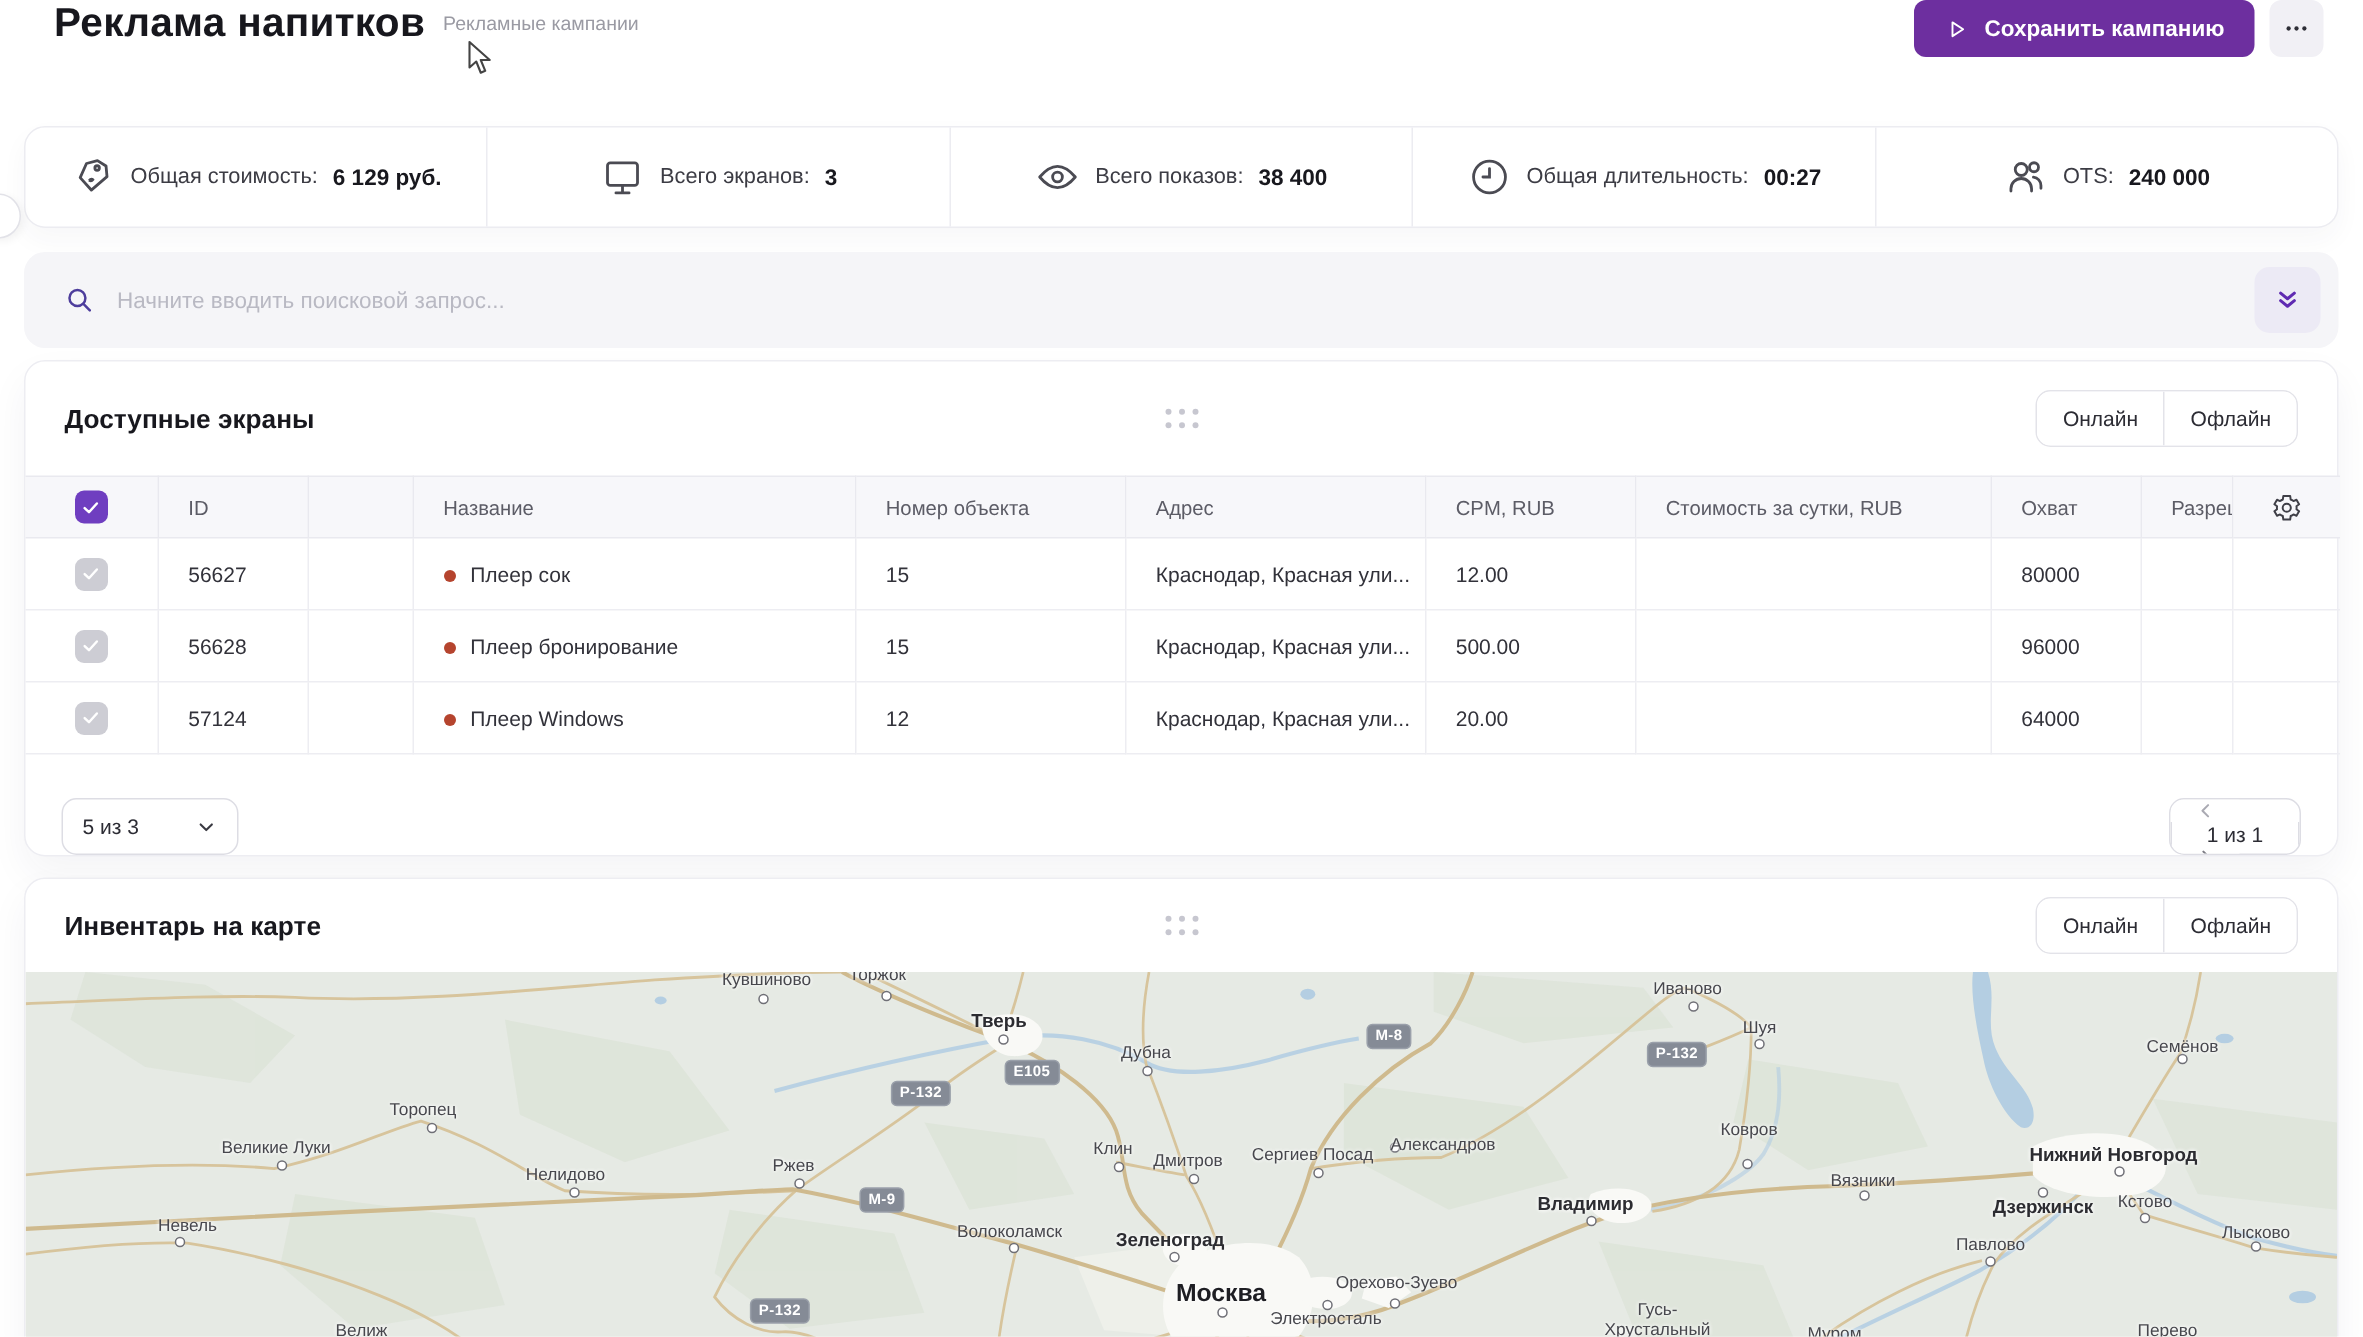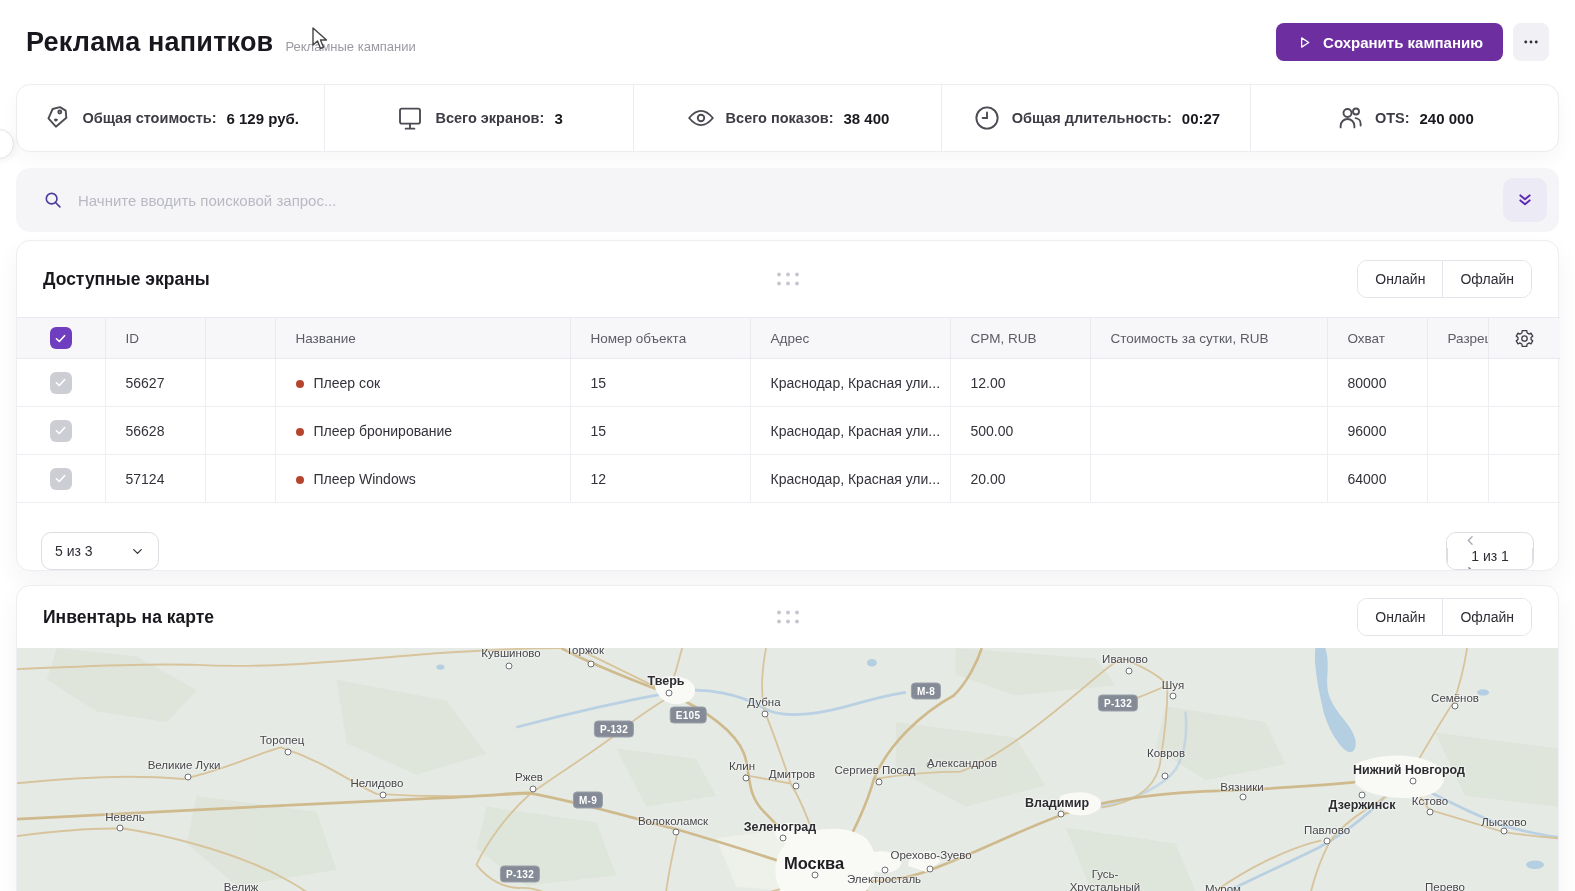--- a/index.html
+++ b/index.html
@@ -1,40 +1,40 @@
 <!DOCTYPE html>
 <html style="--accent: #6d2f9f; --checkbox: #6f3ec0; --row-dot: #b5442e; --search-icon: #4d3d9c;"><head>
 <meta charset="utf-8">
 <style>
   * { box-sizing: border-box; margin: 0; padding: 0; }
   html,body { width:1575px; height:891px; overflow:hidden; background:#fff;
     font-family:"Liberation Sans", sans-serif; }
   .page { position:relative; width:1575px; height:891px; }
 
   
-  .top { height:84px; display:flex; align-items:center; padding:0 26px; }
+  .top { height:84px; display:flex; align-items:flex-start; padding:0 26px;margin-left:10px; }
   .title { font-size:27px; font-weight:700; color:#17171d; letter-spacing:.2px; }
   .subtitle { font-size:13px; color:#9a9aa3; margin-left:12px; margin-top:8px; }
   .top-right { margin-left:auto; display:flex; gap:10px; align-items:center; }
   .save-btn { height:38px; background:var(--accent); color:#fff; border:none; border-radius:8px;
     font-size:15px; font-weight:700; display:flex; align-items:center; gap:10px; padding:0 20px;
     cursor:pointer; font-family:inherit; }
   .save-btn .btn-icon { width:17px; height:17px; color:#fff; }
   .more-btn { height:38px; width:36px; background:#f1f0f5; border:none; border-radius:8px;
     display:flex; align-items:center; justify-content:center; color:#2e2e36; cursor:pointer; }
   .more-btn span { width:18px; height:18px; }
 
   
   .stats { margin:0 16px; height:68px; border:1px solid #ececf1; border-radius:14px;
     display:flex; background:#fff; box-shadow:0 8px 18px rgba(40,40,70,.04); }
   .stat { flex:1; display:flex; align-items:center; justify-content:center; gap:10px;
     border-left:1px solid #ececf1; }
   .stat:first-child { border-left:none; }
   .stat-icon { width:30px; height:30px; color:#4b4b53; flex:none; }
-  .stat-label { font-size:14.5px; color:#3c3c44;font-weight:bold; }
+  .stat-label { font-size:14.5px; color:#3c3c44; }
   .stat-value { font-size:15px; font-weight:700; color:#18181e; }
 
   
   .search { margin:16px 16px 8px; height:64px; background:#f5f5f8; border-radius:14px;
     display:flex; align-items:center; padding:0 12px 0 26px; gap:14px; }
   .s-icon { width:22px; height:22px; color:var(--search-icon); flex:none; }
   .search input { flex:1; border:none; background:transparent; font-size:15px; color:#33333b;
     outline:none; font-family:inherit; }
   .search input::placeholder { color:#b9b9c3; }
   .expand-btn { width:44px; height:44px; background:#eceaf5; border:none; border-radius:10px;

